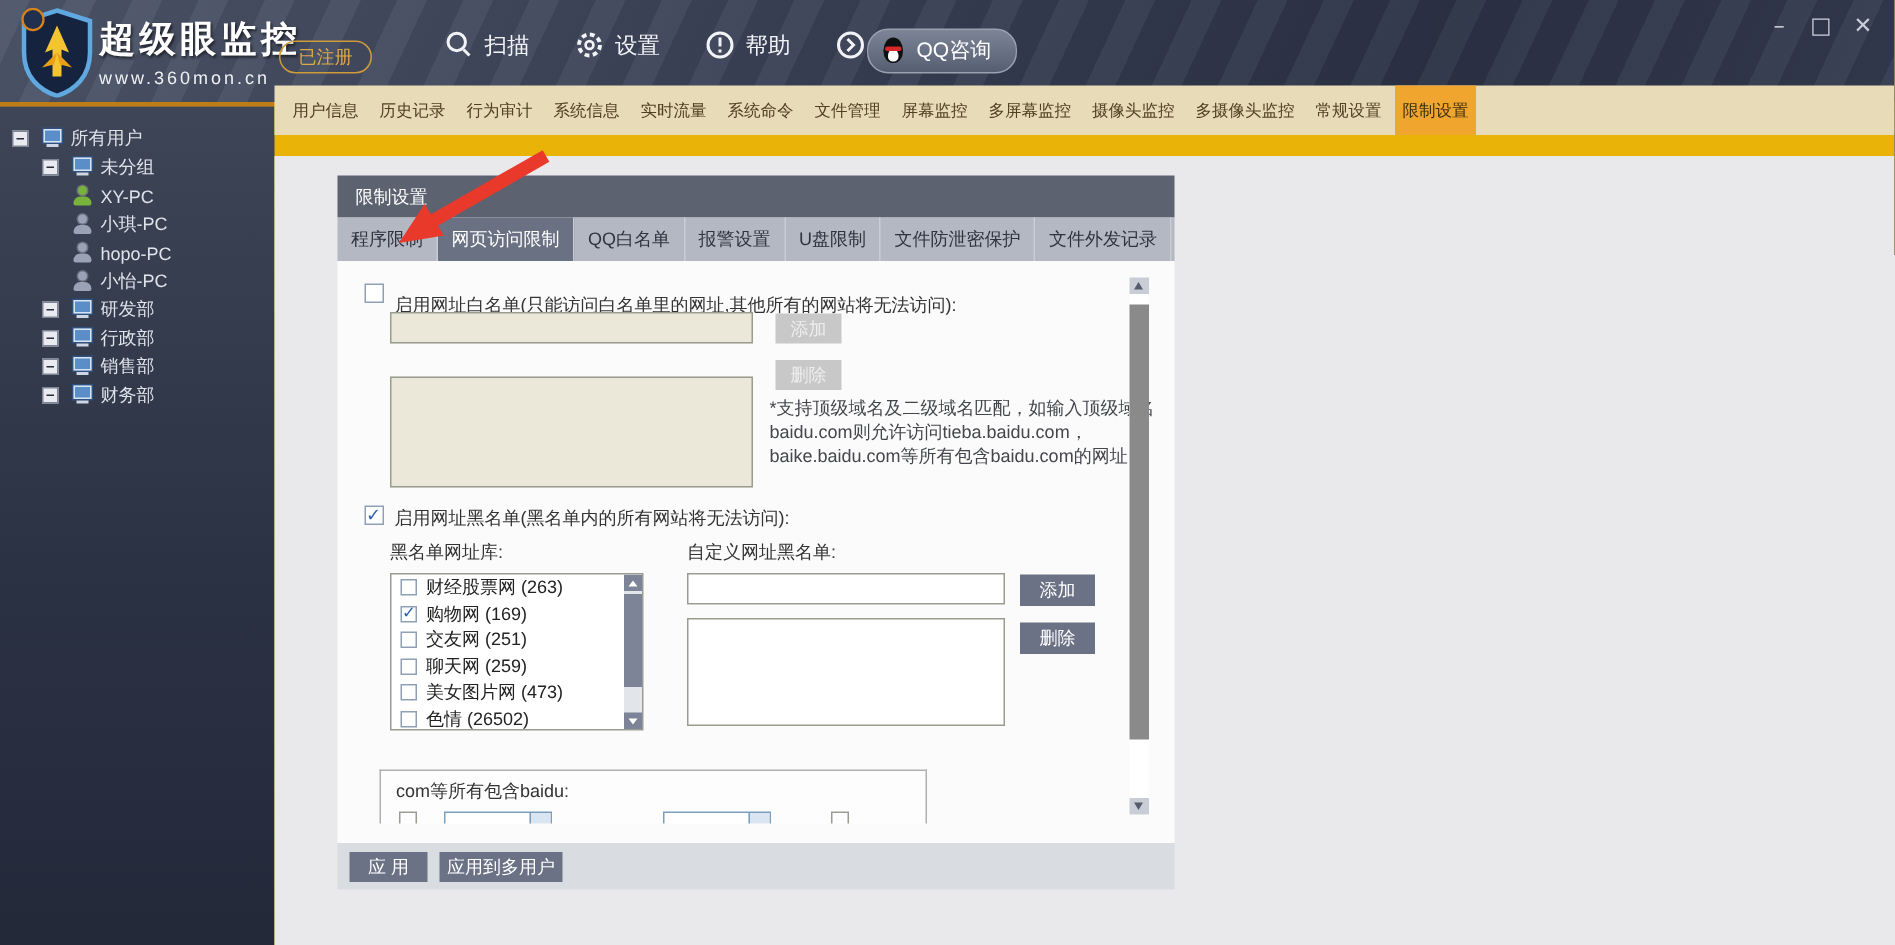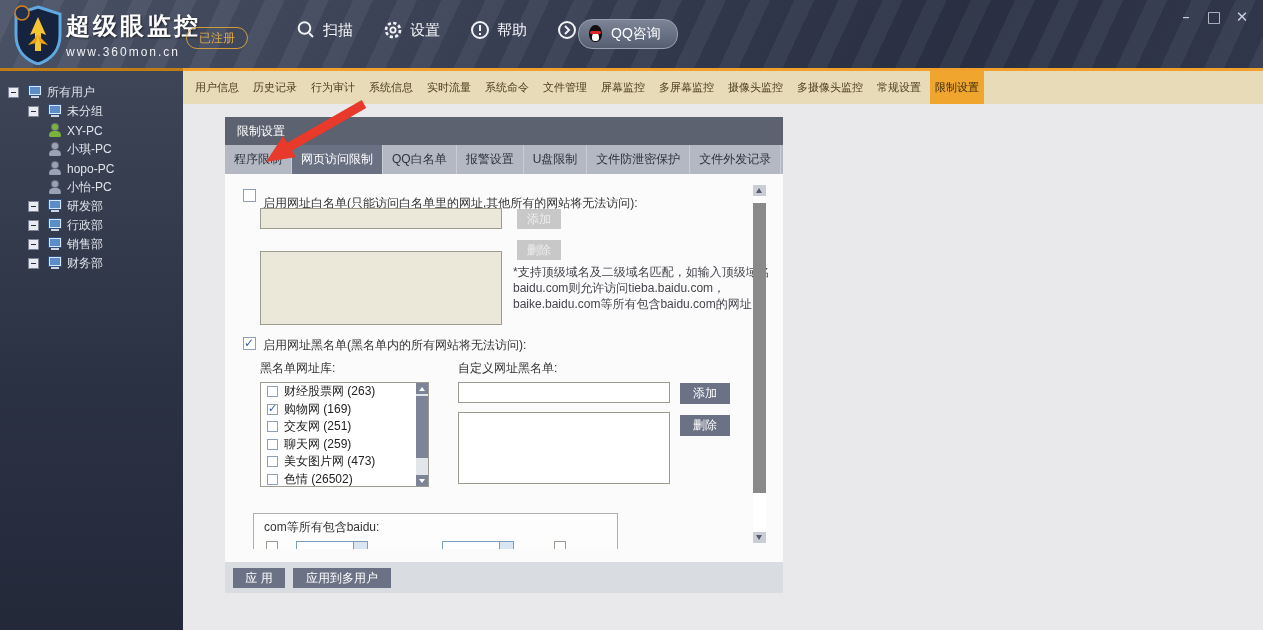--- a/index.html
+++ b/index.html
@@ -45,21 +45,21 @@
   .hl{display:flex;align-items:center;gap:4px;padding:2px 4px 2px 2px;flex:1;}
   .trow.selected .hl{background:#a9761d;color:#fff;}
   .tico{flex:0 0 15px;position:relative;width:15px;height:13px;}
   .ic-computer::before{content:"";position:absolute;left:1px;top:0;width:10px;height:7px;background:#5b8ec9;
     border:1px solid #d6e4f4;box-shadow:0 0 0 1px #31507e;}
   .ic-computer::after{content:"";position:absolute;left:3px;top:10px;width:8px;height:2px;background:#cdd6e4;}
   .ic-user::before{content:"";position:absolute;left:4px;top:0;width:6px;height:6px;border-radius:50%;background:var(--pc,#97a0b4);box-shadow:0 0 0 1px rgba(255,255,255,.25);}
   .ic-user::after{content:"";position:absolute;left:1px;top:7px;width:12px;height:6px;border-radius:6px 6px 2px 2px;background:var(--pc,#97a0b4);}
 
   
-  .tabbar{position:absolute;left:183px;top:71px;width:1080px;height:33px;background:#e8dbb8;
+  .tabbar{position:absolute;left:183px;top:57px;width:1080px;height:33px;background:#e8dbb8;
     display:flex;align-items:stretch;padding-left:7px;box-sizing:border-box;}
   .mtab{display:flex;align-items:center;padding:0 5px;margin-right:4px;font-size:11px;color:#4f4122;cursor:pointer;white-space:nowrap;}
   .mtab.selected{background:#f0a52f;color:#3c2e0e;}
 
   
   .content{position:absolute;left:183px;top:104px;width:1080px;height:526px;background:#e9e9eb;}
   .panel{position:absolute;left:42px;top:13px;width:558px;}
   .ptitle{height:28px;background:#5c6270;color:#fff;font-size:12px;line-height:28px;padding-left:12px;}
   .subtabs{height:29px;background:#b4b8c2;display:flex;}
   .stab{display:flex;align-items:center;padding:0 9px;font-size:12px;color:#2e3340;border-right:1px solid #c9ccd4;cursor:pointer;white-space:nowrap;}
@@ -105,21 +105,21 @@
   .fscroll{position:absolute;left:528px;top:11px;width:13px;height:358px;background:#fff;}
   .fscroll .fbtn{position:absolute;left:0;width:13px;height:11px;background:#c9cdd6;}
   .fscroll .fbtn::after{content:"";position:absolute;left:3px;border-left:3.5px solid transparent;border-right:3.5px solid transparent;}
   .fscroll .fup{top:0;} .fscroll .fup::after{top:3px;border-bottom:5px solid #555b6b;}
   .fscroll .fdn{bottom:0;} .fscroll .fdn::after{top:3px;border-top:5px solid #555b6b;}
   .fscroll .fthumb{position:absolute;left:0;top:18px;width:13px;height:290px;background:#8a8a8a;cursor:pointer;}
 
   .pfooter{position:relative;width:558px;height:31px;background:#d9dce1;margin-top:0;}
   .pfooter .btn{position:absolute;top:6px;height:20px;}
   .applybtn{left:8px;width:52px;}
-  .applymulti{left:68px;width:98px;}
+  .applymulti{left:68px;width:82px;}
 
   
   .anno{position:absolute;left:0;top:0;width:1263px;height:630px;pointer-events:none;z-index:40;}
 </style>
 </head>
 <body>
 
 <div class="app">
 
   <div class="topbar">

